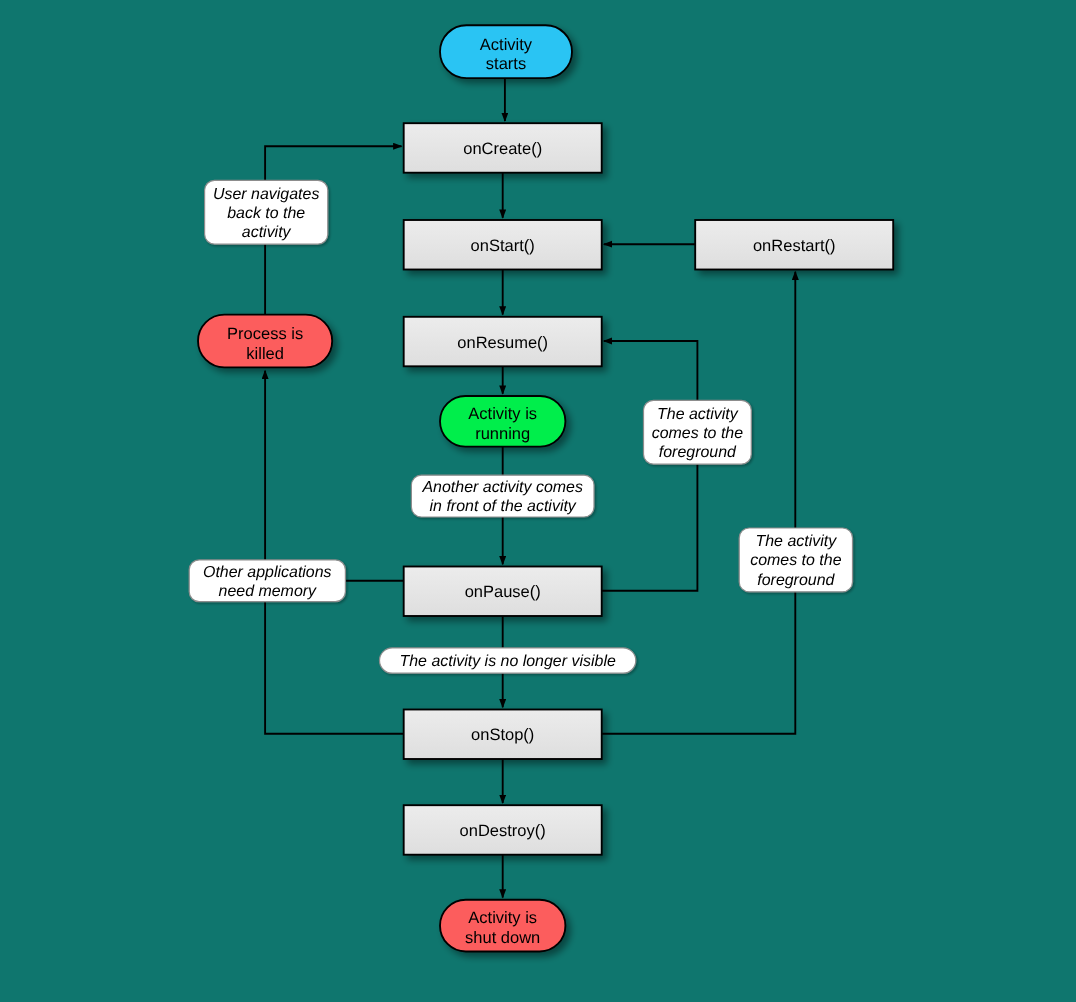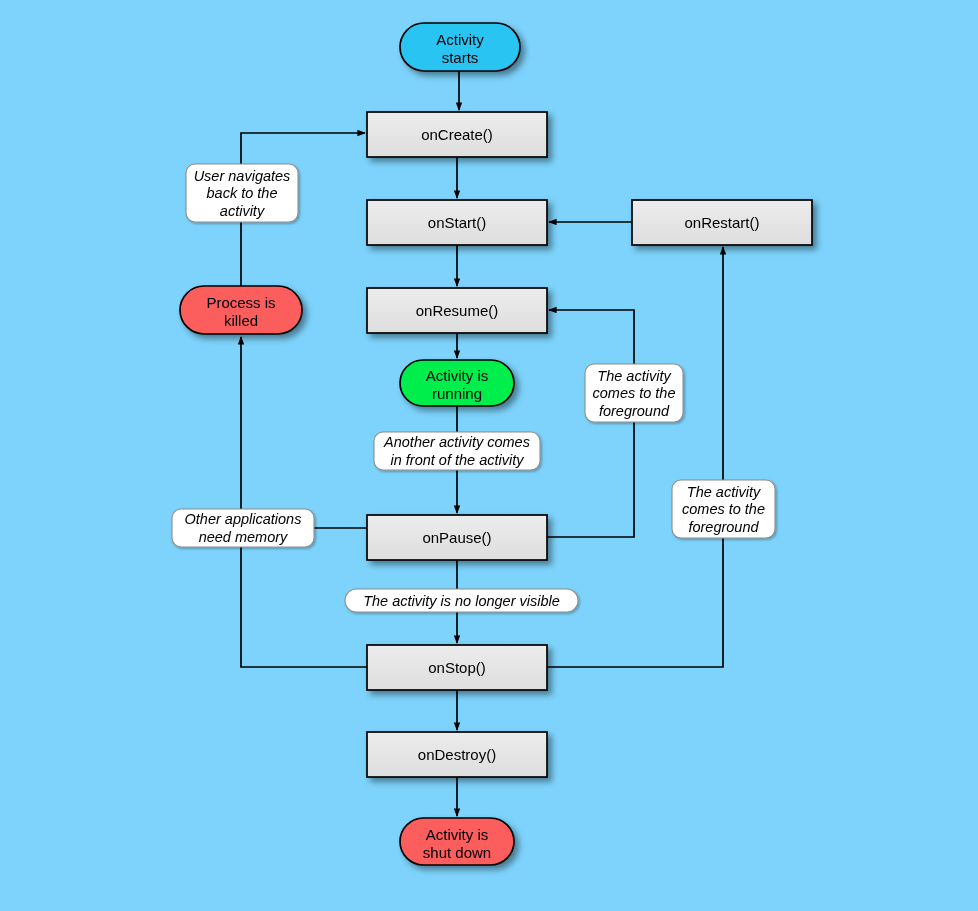--- a/index.html
+++ b/index.html
@@ -1,19 +1,19 @@
 <!DOCTYPE html>
 <html><head>
 <meta charset="utf-8">
 <title>Activity Lifecycle</title>
 <style>
   html,body{margin:0;padding:0;background:#ffffff;}
   body{width:978px;height:911px;overflow:hidden;
        font-family:"Liberation Sans","DejaVu Sans",sans-serif;}
-  #diagram-root{position:relative;width:978px;height:911px;background:#7dd3fc;}
+  #diagram-root{position:relative;width:978px;height:911px;background:#0f766e;}
   svg#lifecycle-svg{display:block;width:978px;height:911px;}
 
   .node-label{font-family:"Liberation Sans","DejaVu Sans",sans-serif;
               font-size:15px;fill:#000;text-anchor:middle;}
   .note-label{font-family:"Liberation Sans","DejaVu Sans",sans-serif;
               font-size:14.5px;font-style:italic;fill:#000;text-anchor:middle;}
   .edge-line{stroke:#000;stroke-width:1.7;fill:none;}
   .box-shape{stroke:#000;stroke-width:1.7;}
   .note-shape{stroke:#8d8d8d;stroke-width:1.1;fill:#ffffff;}
 </style>

